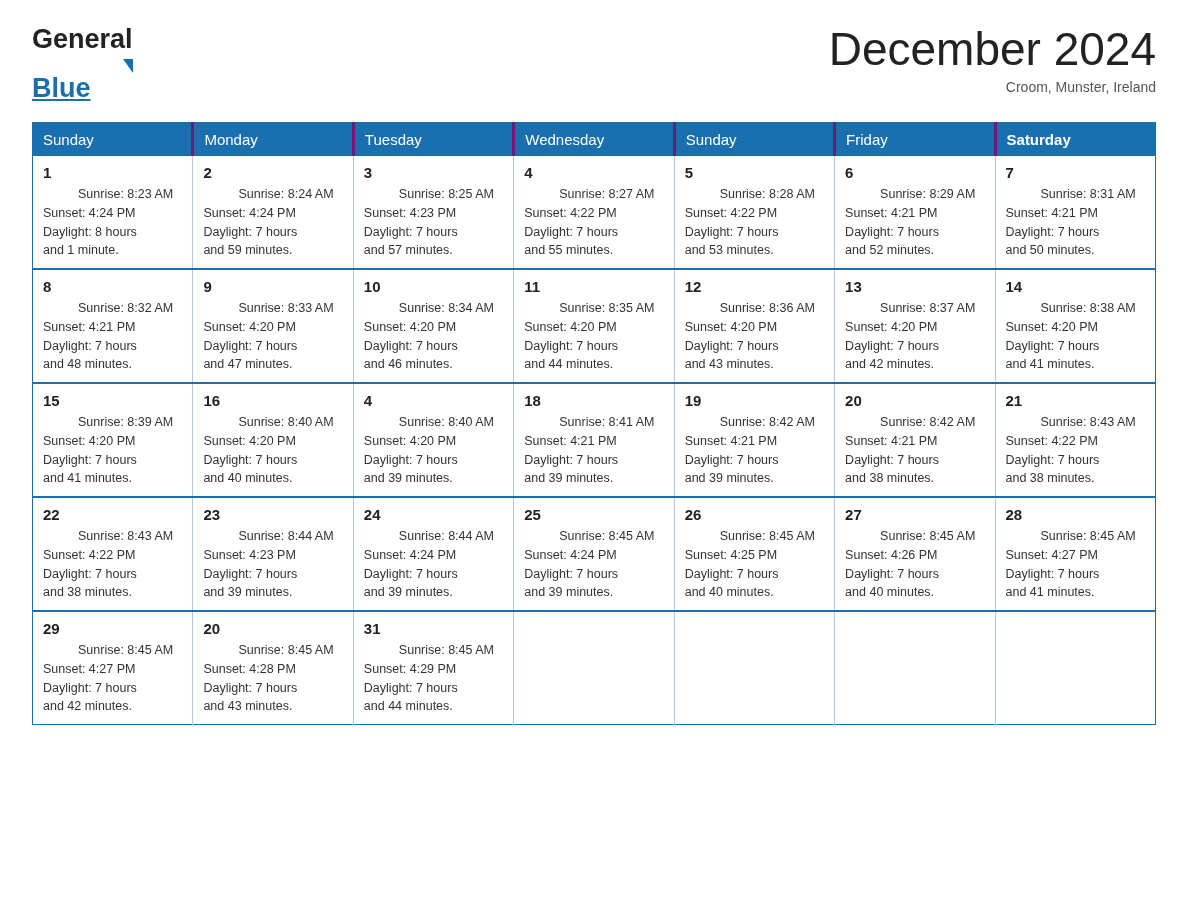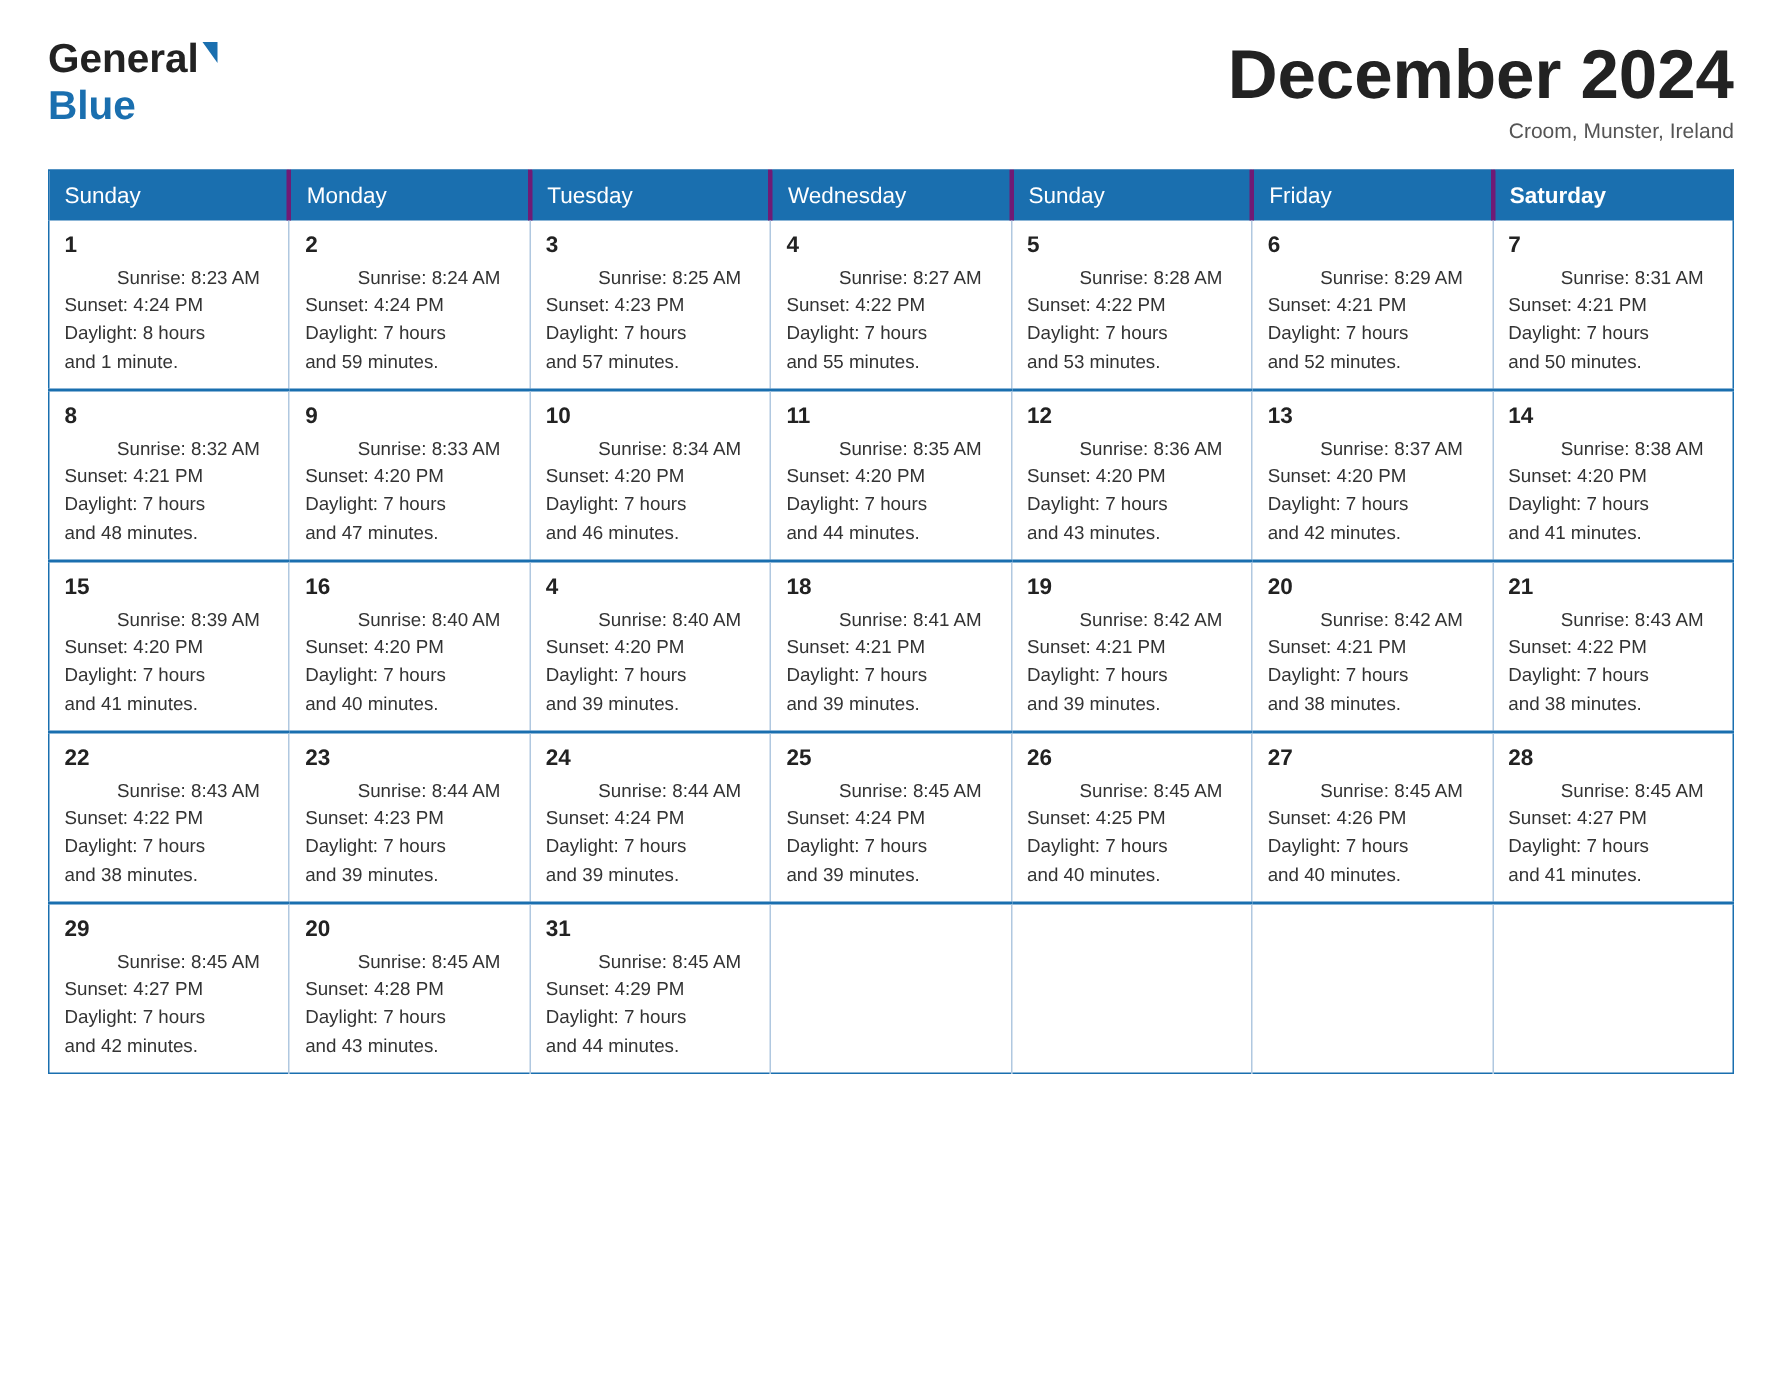--- a/index.html
+++ b/index.html
@@ -14,21 +14,21 @@
       display: flex;
       justify-content: space-between;
       align-items: flex-start;
       margin-bottom: 18px;
     }
     .title-section {
       text-align: right;
     }
     .calendar-title {
       font-size: 46px;
-      font-weight: bold;
+      font-weight: normal;
       color: #222;
       line-height: 1.1;
     }
     .calendar-subtitle {
       font-size: 14px;
       color: #555;
       margin-top: 4px;
     }
     .calendar-table {
       width: 100%;
@@ -79,38 +79,39 @@
     }
     .empty-cell {
       background: #fff;
     }
     .logo-wrapper {
       display: inline-flex;
       flex-direction: column;
     }
     .logo-row1 {
       display: flex;
-      align-items: flex-start;
+      align-items: flex-end;
+      flex-direction: column;
     }
     .logo-row2 {
       display: flex;
       align-items: center;
     }
   </style>
 </head>
 <body>
 
 <div class="header">
   <div class="logo-wrapper">
     <div class="logo-row1">
       <span style="font-size:27px;font-weight:bold;color:#222;">General</span>
       <span style="display:inline-block;width:0;height:0;border-top:14px solid #1a6faf;border-left:10px solid transparent;margin-left:2px;margin-top:4px;"></span>
     </div>
     <div class="logo-row2">
-      <span style="font-size:27px;font-weight:bold;color:#1a6faf;">Blue</span>
+      <span style="font-size:27px;font-weight:bold;color:#1a6faf;text-decoration:underline;">Blue</span>
     </div>
   </div>
   <div class="title-section">
     <div class="calendar-title">December 2024</div>
     <div class="calendar-subtitle">Croom, Munster, Ireland</div>
   </div>
 </div>
 
 <table class="calendar-table">
   <thead>

